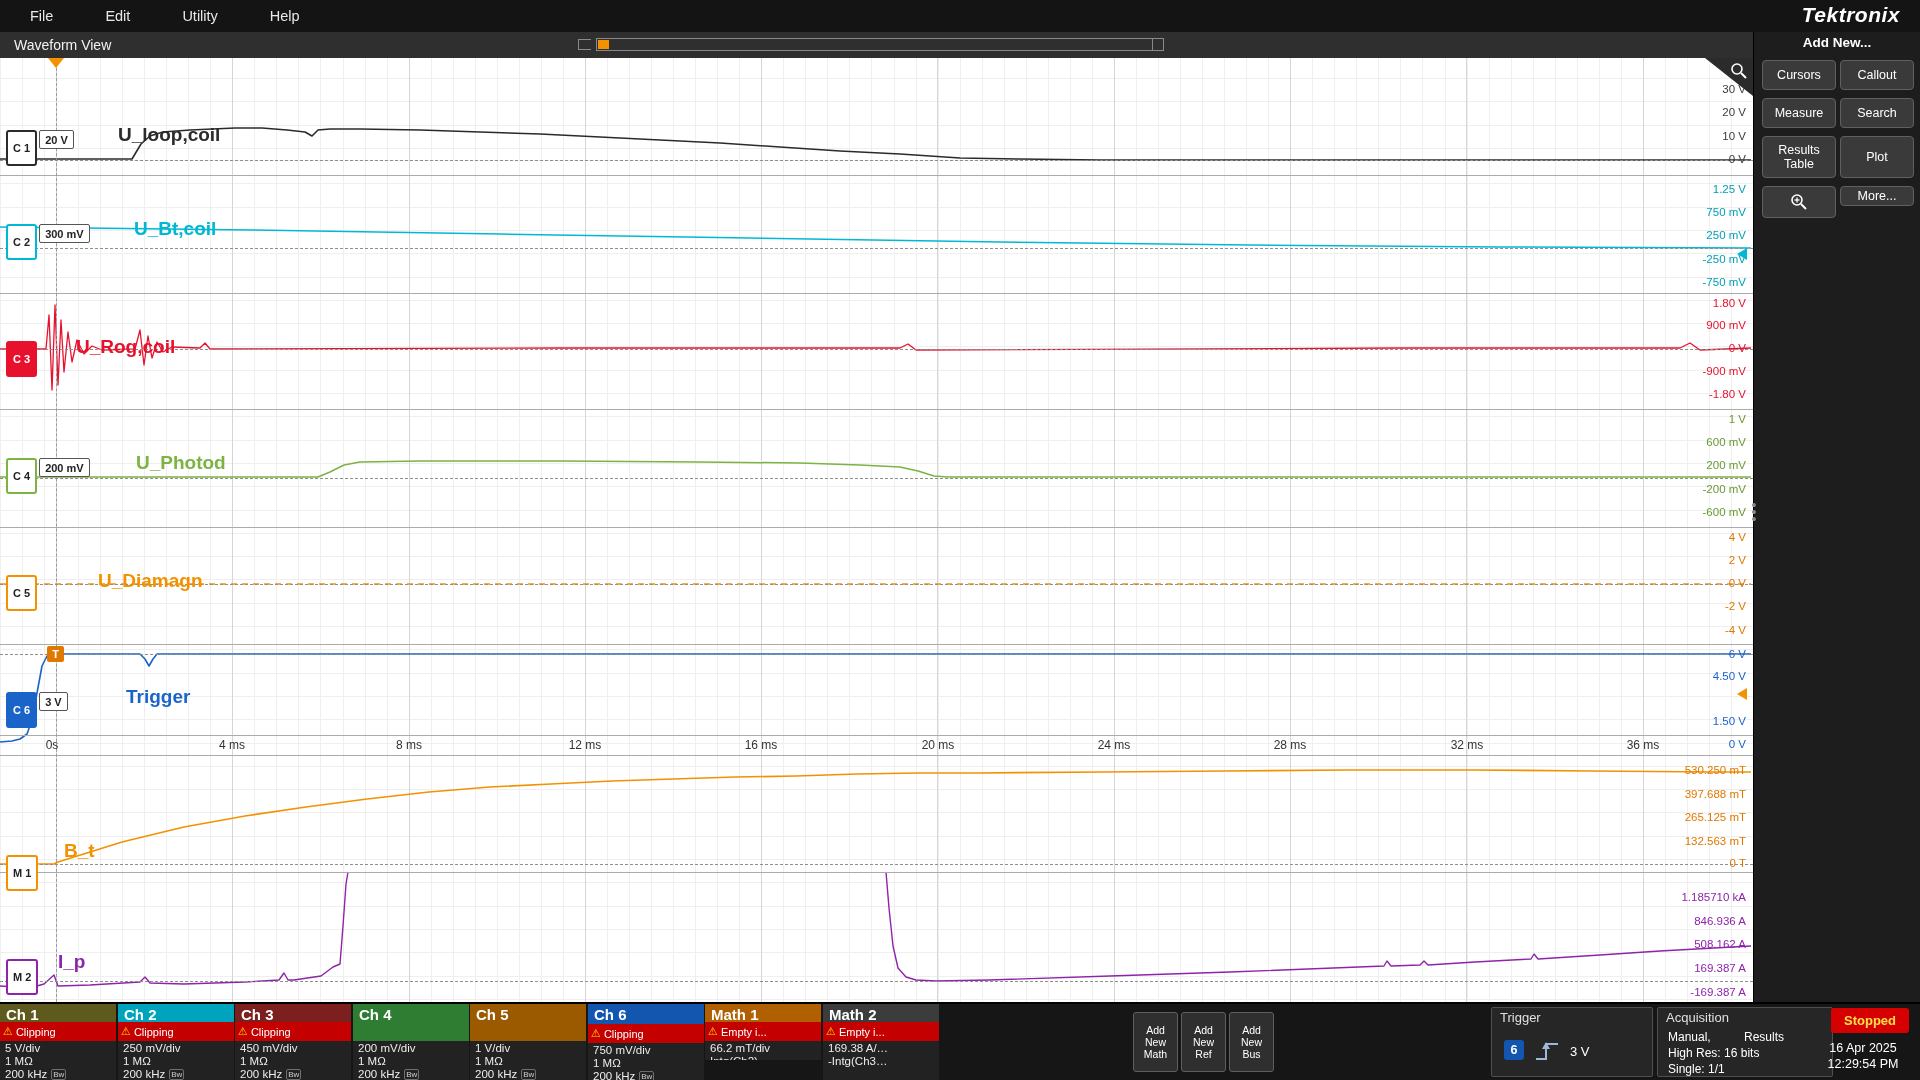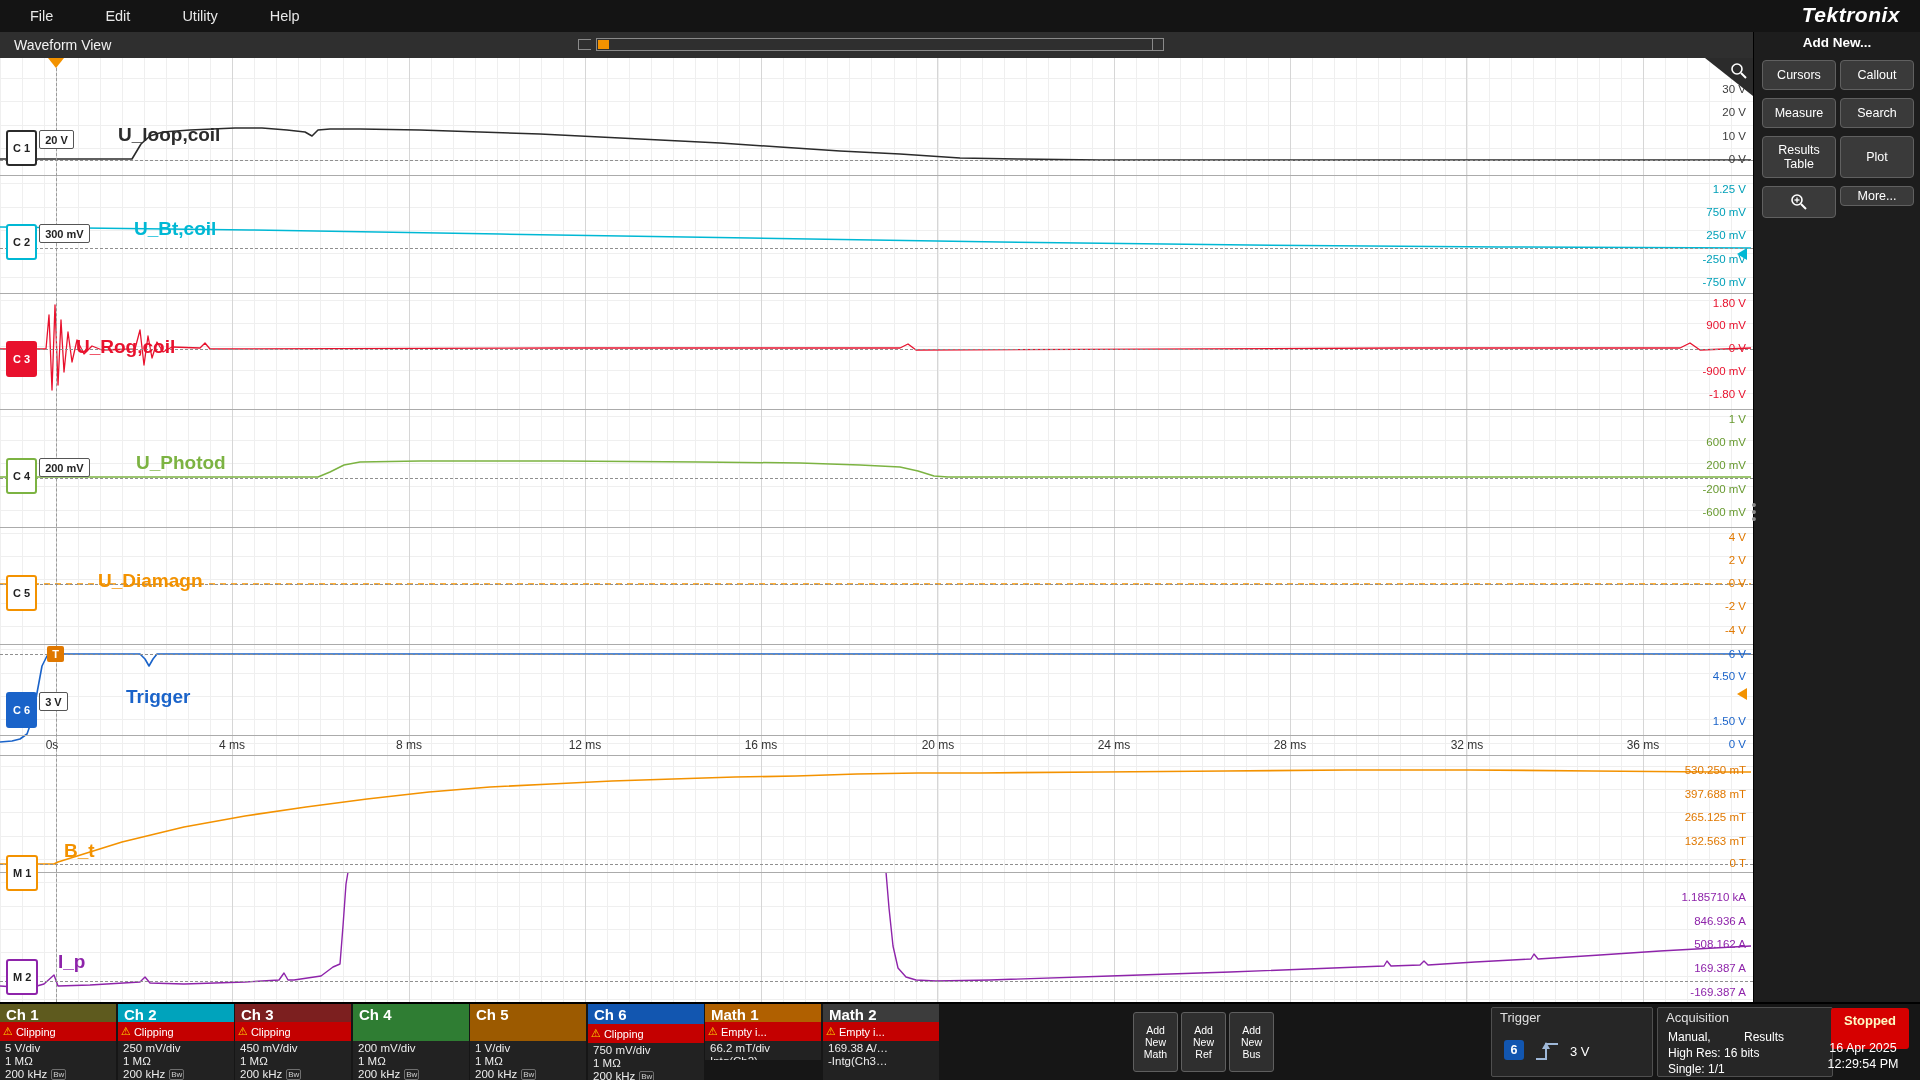--- a/index.html
+++ b/index.html
@@ -67,21 +67,21 @@
       padding:0 1px;vertical-align:1px;line-height:9px;}
   .addbtn{position:absolute;top:8px;width:45px;height:60px;background:#2f2f2f;border:1px solid #5f5f5f;border-radius:3px;
           color:#fff;font-size:10.5px;line-height:12px;display:flex;flex-direction:column;align-items:center;justify-content:center;box-sizing:border-box;}
   .panel{position:absolute;top:3px;height:70px;background:#262626;border:1px solid #4f4f4f;border-radius:2px;color:#fff;box-sizing:border-box;}
   .panel-title{position:absolute;left:8px;top:2px;font-size:13px;color:#e0e0e0;}
   .pv{position:absolute;font-size:12px;color:#fff;white-space:nowrap;}
   .pos-icon{display:inline-block;width:0;height:0;border-left:5px solid transparent;border-right:5px solid transparent;
             border-bottom:8px solid #f0a000;margin-right:3px;}
   .trig-src{position:absolute;left:12px;top:32px;width:20px;height:20px;background:#1256b0;border-radius:3px;color:#fff;
             font-size:12.5px;font-weight:bold;text-align:center;line-height:20px;}
-  .stopped{position:absolute;left:1831px;top:4px;width:78px;height:41px;background:#d60000;color:#fef9c3;font-weight:bold;
+  .stopped{position:absolute;left:1831px;top:4px;width:78px;height:25px;background:#d60000;color:#fde047;font-weight:bold;
            font-size:13px;text-align:center;line-height:25px;border-radius:3px;}
   .datetime{position:absolute;left:1813px;top:36px;width:100px;text-align:center;color:#fff;font-size:12.5px;line-height:16px;}
 </style>
 </head>
 <body>
 
 <div class="app">
 
   <div class="menubar">
     <div class="menu-items">

